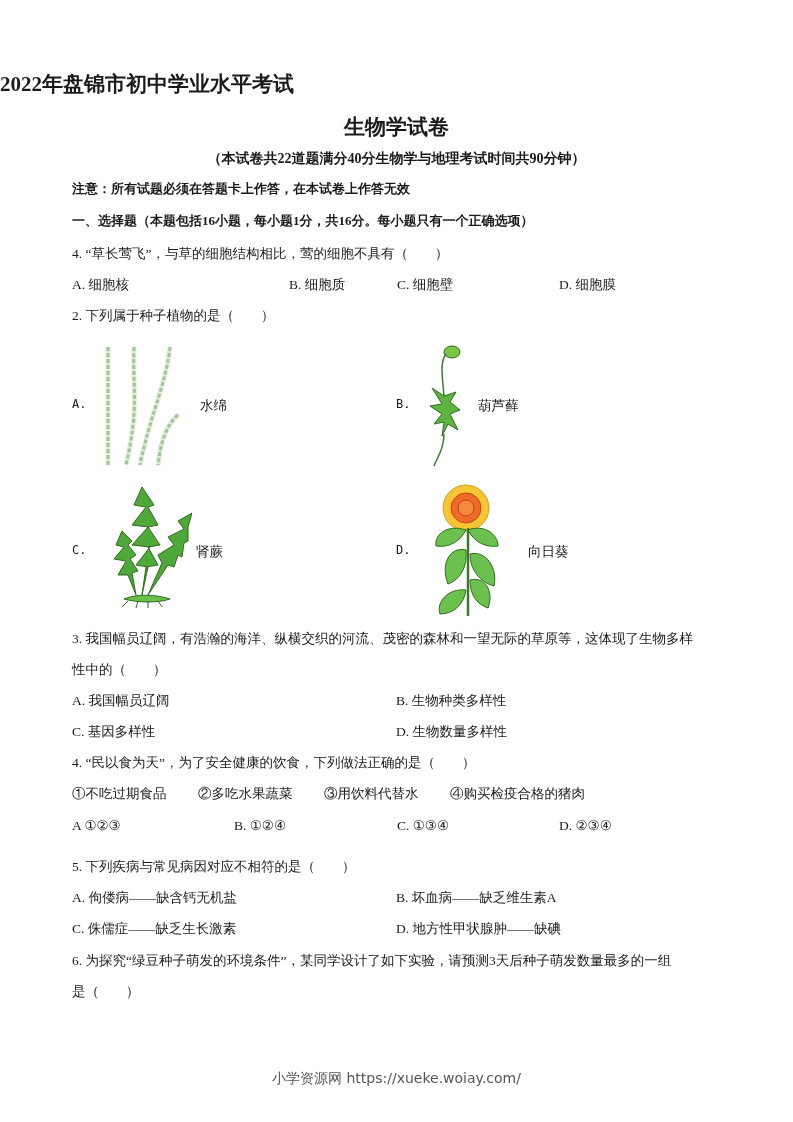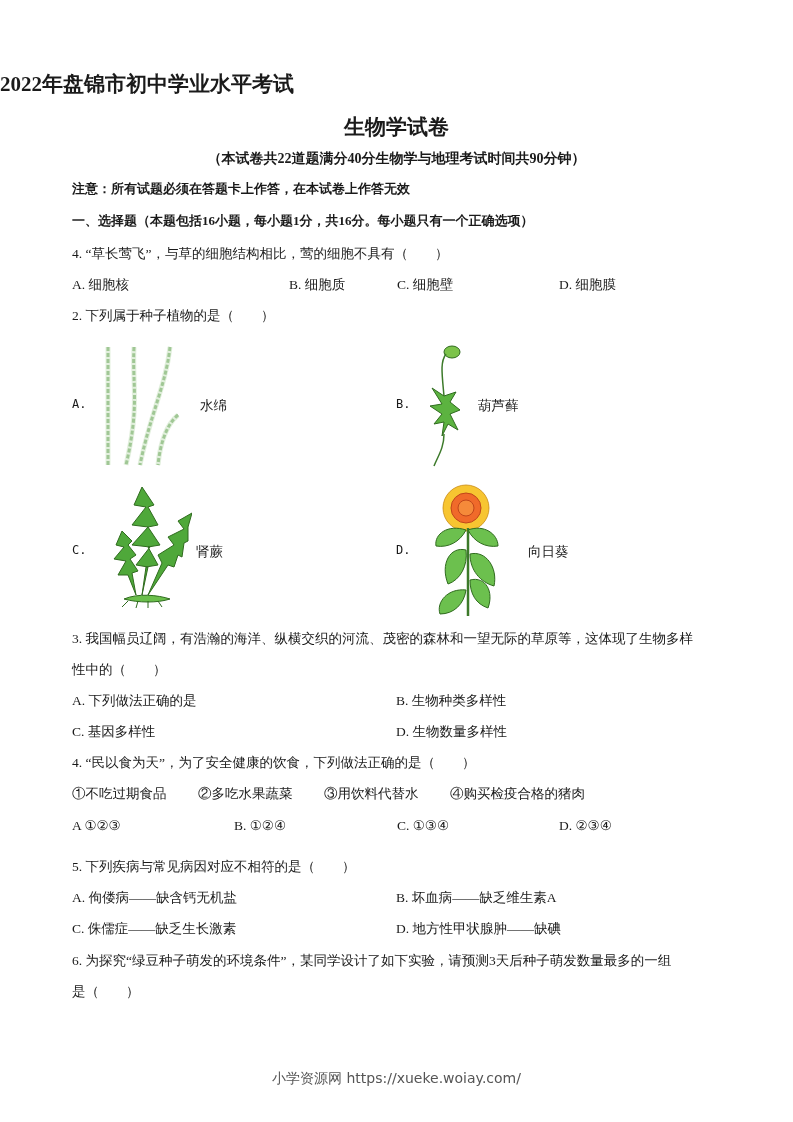--- a/index.html
+++ b/index.html
@@ -85,21 +85,21 @@
     <path d="M38 66 C22 62 12 80 20 100 C32 96 40 82 38 66 Z"></path>
     <path d="M42 70 C58 66 70 84 66 102 C52 98 42 86 42 70 Z"></path>
     <path d="M38 106 C20 104 8 118 12 130 C26 130 36 120 38 106 Z"></path>
     <path d="M42 96 C58 92 66 108 60 124 C48 120 42 110 42 96 Z"></path>
   </g>
 </svg>
 <div class="abs opt" style="top:543px; left:528px;">向日葵</div>
 
 <div class="abs q" style="top:630px; left:72px;">3. 我国幅员辽阔，有浩瀚的海洋、纵横交织的河流、茂密的森林和一望无际的草原等，这体现了生物多样</div>
 <div class="abs q" style="top:661px; left:72px;">性中的（　　）</div>
-<div class="abs opt" style="top:692px; left:72px;">A. 下列做法正确的是</div>
+<div class="abs opt" style="top:692px; left:72px;">A. 我国幅员辽阔</div>
 <div class="abs opt" style="top:692px; left:396px;font-family:Liberation Serif, serif;">B. 生物种类多样性</div>
 <div class="abs opt" style="top:723px; left:72px;">C. 基因多样性</div>
 <div class="abs opt" style="top:723px; left:396px;">D. 生物数量多样性</div>
 
 <div class="abs q" style="top:754px; left:72px;">4. “民以食为天”，为了安全健康的饮食，下列做法正确的是（　　）</div>
 <div class="abs opt" style="top:785px; left:72px;">①不吃过期食品</div>
 <div class="abs opt" style="top:785px; left:198px;">②多吃水果蔬菜</div>
 <div class="abs opt" style="top:785px; left:324px;">③用饮料代替水</div>
 <div class="abs opt" style="top:785px; left:450px;">④购买检疫合格的猪肉</div>
 <div class="abs opt" style="top:817px; left:72px;">A ①②③</div>

